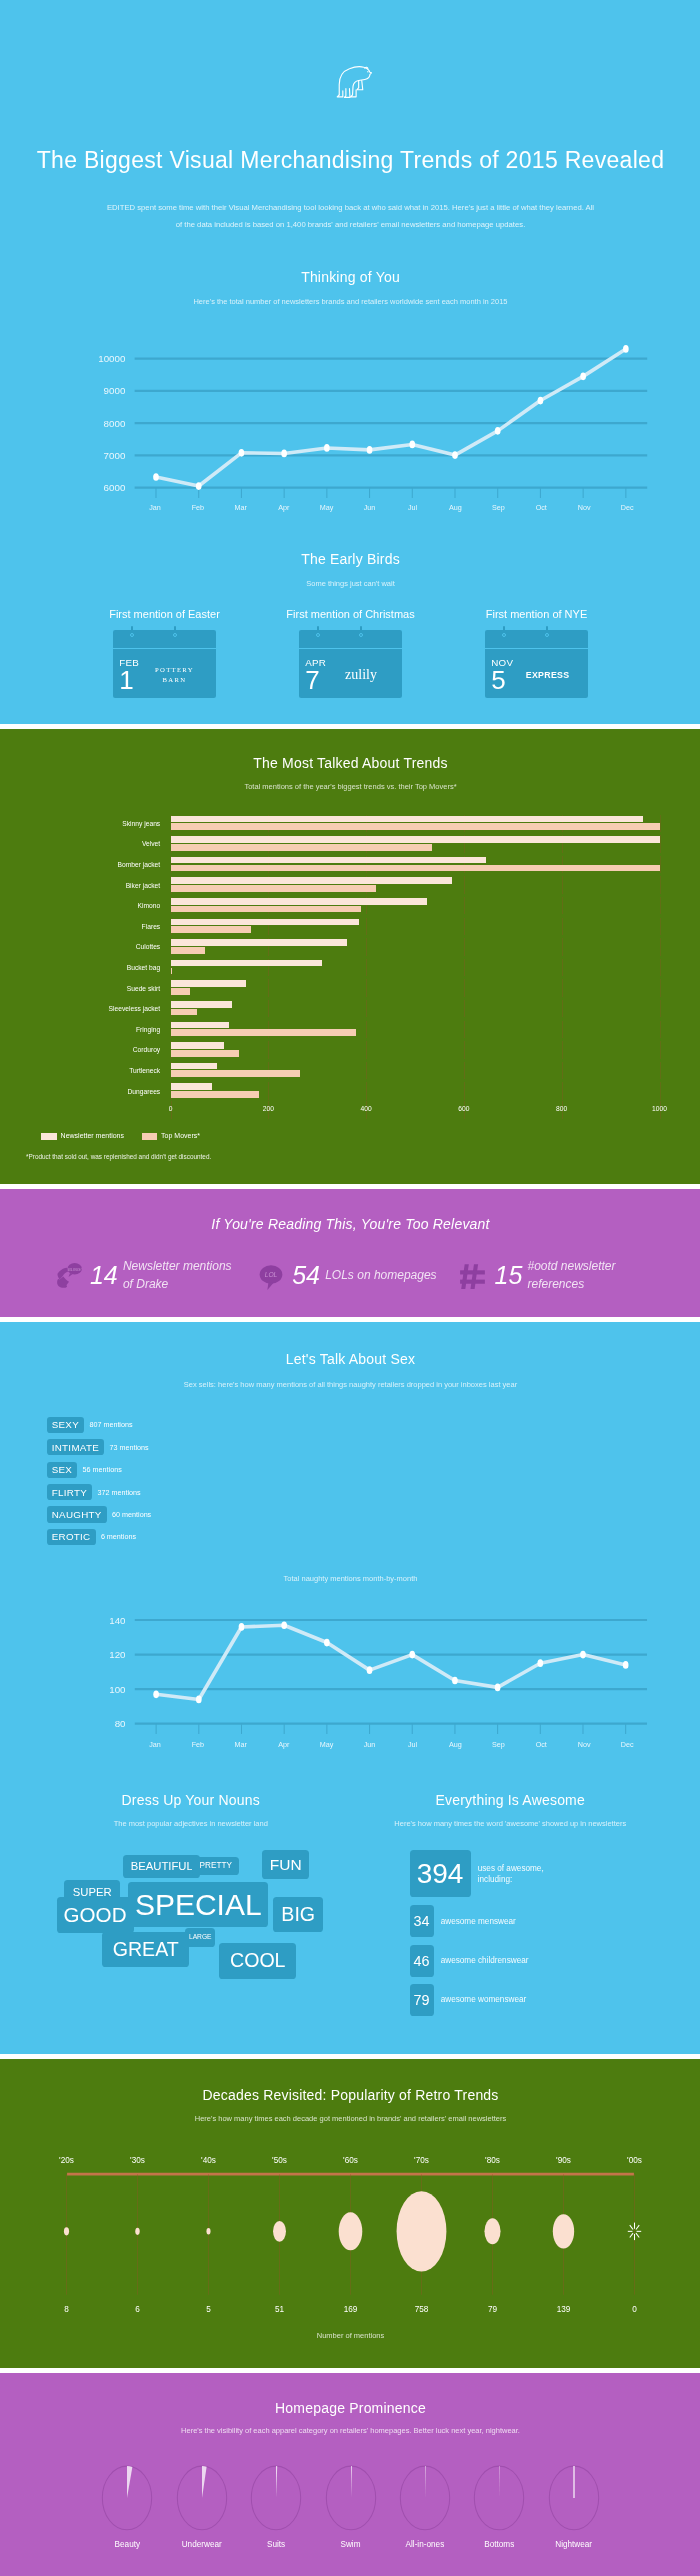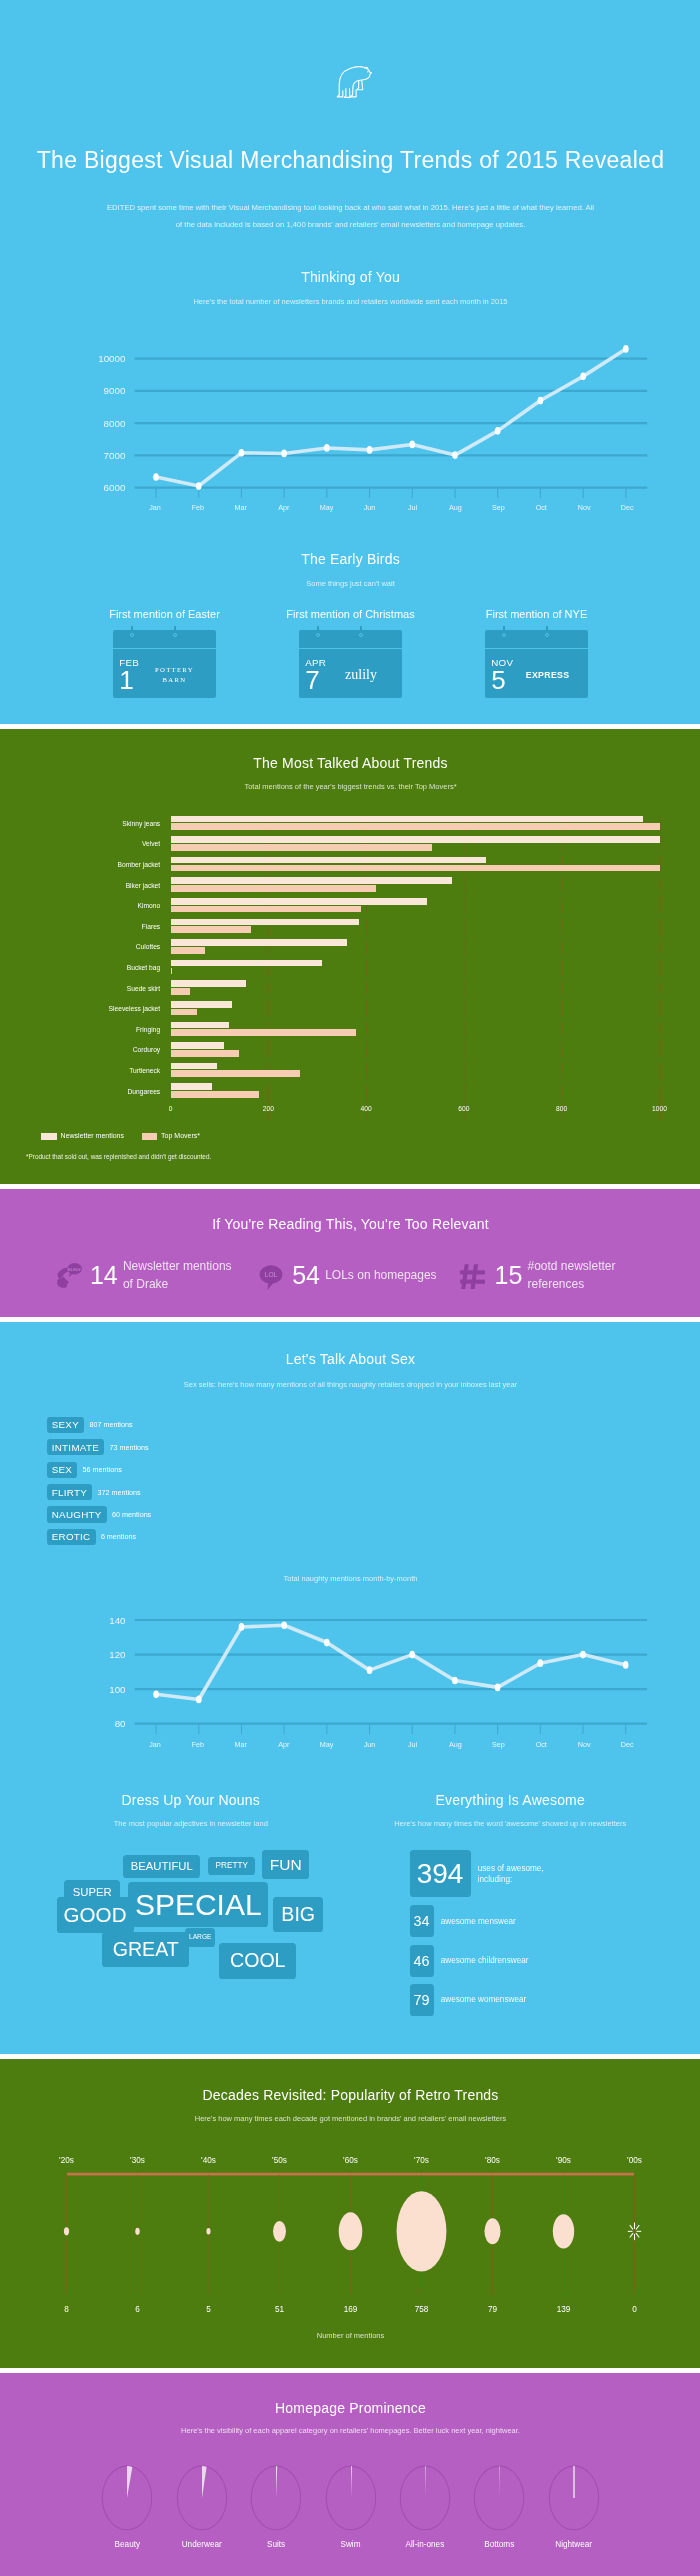--- a/index.html
+++ b/index.html
@@ -477,21 +477,21 @@
 
   <div class="legend" style="margin: 13.4px 0 0 41px;">
     <span><i style="background:#fbe6da"></i><span>Newsletter mentions</span></span>
     <span><i style="background:#f6cdb3"></i><span>Top Movers*</span></span>
   </div>
   <p class="footnote" style="margin: 13.4px 0 0 26px;">*Product that sold out, was replenished and didn't get discounted.</p>
 </section>
 
 <div class="gap"></div>
 
-<section class="sec purple" style="padding: 27px 16px 24px;">
+<section class="sec purple" style="padding: 27px 16px 24px; font-style: italic;">
   <h2 class="sec-title">If You're Reading This, You're Too Relevant</h2>
 
   <div class="stat-row" style="margin-top: 26px;">
 
     <div class="stat">
       <div class="icon-slot">
         <svg width="32" height="32" viewBox="0 0 62 62">
           <path d="M9 26 C14 19 22 15 27 15 L29 23 C25 24 21 27 19 31 L13 38 C10 34 8 30 9 26 Z" fill="#8e3fa0"></path>
           <path d="M8 44 C8 38 10 35 13 38 L20 32 C23 36 27 40 31 42 L26 49 C29 52 26 54 20 54 C14 54 8 50 8 44 Z" fill="#8e3fa0"></path>
           <ellipse cx="42" cy="17" rx="14" ry="11" fill="#8e3fa0"></ellipse>
@@ -622,21 +622,21 @@
 </section>
 
 <section class="sec blue" style="padding: 23px 0 31px;">
   <div style="display:flex; width:639px; margin:0 auto;">
 
     <div style="flex:1;">
       <h2 class="sec-title">Dress Up Your Nouns</h2>
       <p class="sub" style="margin-top: 9.3px;">The most popular adjectives in newsletter land</p>
       <div class="cloud" id="cloud" style="margin-top: 18.5px;">
           <div class="cw" style="left: 77px; top: 5.2px; width: 77px; height: 23px; font-size: 11.3px;">BEAUTIFUL</div>
-          <div class="cw" style="left: 162px; top: 7.2px; width: 47px; height: 18px; font-size: 8.2px;">PRETTY</div>
+          <div class="cw" style="left: 146px; top: 7.2px; width: 47px; height: 18px; font-size: 8.2px;">PRETTY</div>
           <div class="cw" style="left: 216px; top: 0px; width: 47px; height: 29px; font-size: 15.5px;">FUN</div>
           <div class="cw" style="left: 18px; top: 30px; width: 56px; height: 24px; font-size: 11.3px;">SUPER</div>
           <div class="cw" style="left: 82px; top: 32px; width: 140px; height: 45px; font-size: 30px;">SPECIAL</div>
           <div class="cw" style="left: 10.3px; top: 47px; width: 77px; height: 36px; font-size: 20.6px;">GOOD</div>
           <div class="cw" style="left: 227px; top: 47px; width: 50px; height: 35px; font-size: 19.6px;">BIG</div>
           <div class="cw" style="left: 139px; top: 78px; width: 30px; height: 18.5px; font-size: 6.7px;">LARGE</div>
           <div class="cw" style="left: 56px; top: 82px; width: 87px; height: 35px; font-size: 19.6px;">GREAT</div>
           <div class="cw" style="left: 173px; top: 93px; width: 77px; height: 36px; font-size: 19.6px;">COOL</div>
         </div>
     </div>

